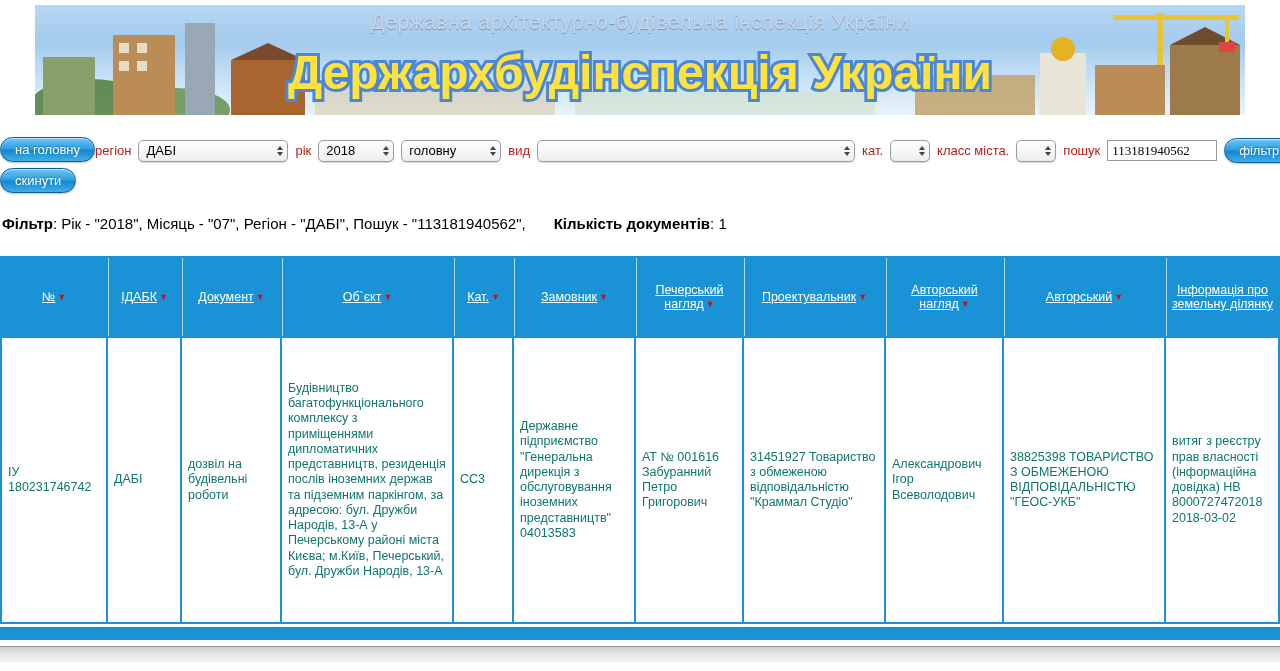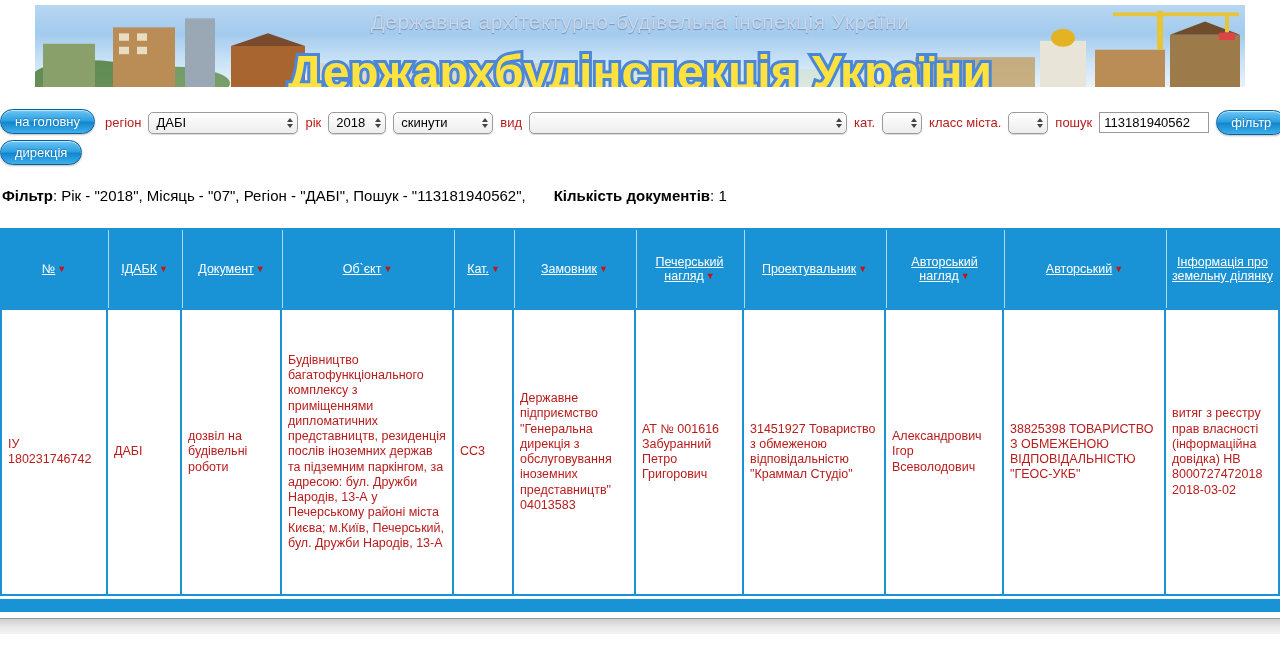--- a/index.html
+++ b/index.html
@@ -7,35 +7,35 @@
   body {
     width:1280px; height:671px; overflow:hidden;
     background:#fff;
     font-family:"Liberation Sans", sans-serif;
   }
 
   
   .banner {
     position:relative;
     margin:5px 35px 0 35px;
-    height:82px;
+    height:110px;
     overflow:hidden;
     background:linear-gradient(180deg,#b7d6f1 0%,#a3cbee 35%,#cbe3f6 70%,#e9f3fb 100%);
   }
   .banner-art { position:absolute; left:0; top:0; width:100%; height:100%; }
   .banner-subtitle {
     position:absolute; top:5px; left:0; width:100%;
     text-align:center; font-size:21px; letter-spacing:.5px;
     color:#c9d5e8; text-shadow:0 1px 1px rgba(70,95,140,.55);
   }
   .banner-title-svg { position:absolute; top:32px; left:0; }
 
   
   .toolbar {
-    display:flex; align-items:flex-start; gap:10px;
+    display:flex; align-items:flex-start; gap:0;
     margin-top:22px;
   }
   .btn-stack { display:flex; flex-direction:column; gap:6px; align-items:flex-start; }
   .aqua-btn {
     font-family:"Liberation Sans",sans-serif;
     font-size:13px; color:#fff;
     background:linear-gradient(180deg,#6cc6f5 0%,#2d9fe0 47%,#1186cf 53%,#3fb0ea 100%);
     border:1px solid #0b5f9e; border-radius:13px;
     padding:4px 14px; cursor:pointer; white-space:nowrap;
     box-shadow:inset 0 1px 1px rgba(255,255,255,.6), 0 1px 2px rgba(0,0,0,.25);
@@ -48,25 +48,25 @@
     height:22px; padding:0 4px 0 7px;
     background:linear-gradient(#ffffff,#ededed);
     border:1px solid #9c9c9c; border-radius:5px;
     box-shadow:0 1px 1px rgba(0,0,0,.15);
     cursor:pointer; font-size:13px;
   }
   .sel-val { white-space:nowrap; overflow:hidden; }
   .sel-arrows { display:flex; flex-direction:column; gap:2px; margin-left:5px; flex:none; }
   .sel-arrows .up   { width:0;height:0;border-left:3.5px solid transparent;border-right:3.5px solid transparent;border-bottom:4px solid #444; }
   .sel-arrows .down { width:0;height:0;border-left:3.5px solid transparent;border-right:3.5px solid transparent;border-top:4px solid #444; }
-  .w-region{width:150px} .w-year{width:58px} .w-month{width:100px}
+  .w-region{width:150px} .w-year{width:76px} .w-month{width:100px}
   .w-type{width:318px} .w-cat{width:40px} .w-class{width:40px}
   .search-input {
     height:21px; width:110px; border:1px solid #999;
-    font-family:Liberation Sans, sans-serif; font-size:13px; padding:1px 4px;
+    font-family:Liberation Serif, serif; font-size:13px; padding:1px 4px;
   }
 
   
   .summary { margin:22px 0 0 2px; font-size:15px; color:#000; }
   .summary b { font-weight:bold; }
   .count-label { margin-left:28px;margin-top:44px; }
 
   
   table.docs {
     margin-top:24px;
@@ -79,21 +79,21 @@
     background:#1a93d6; color:#fff; font-weight:normal;
     text-align:center; vertical-align:middle;
     height:78px; padding:2px 4px;
   }
   thead th + th { border-left:1px solid rgba(255,255,255,.65); }
   .th-link { color:#fff; text-decoration:none; cursor:pointer; }
   .th-text { text-decoration:underline; }
   .sort-icon { color:#c11; font-size:9px; margin-left:2px; display:inline-block; vertical-align:1px; }
   tbody tr { height:284px; }
   tbody td {
-    background:#fff; color:#b91c1c;
+    background:#fff; color:#0f766e;
     vertical-align:middle; text-align:left;
     padding:4px 6px; line-height:1.22; word-wrap:break-word;
   }
   tbody td.center { text-align:left; }
 
   .table-footer-bar { margin-top:3px; width:1280px; height:13px; background:#1a93d6; }
   .scrollbar-track {
     margin-top:6px; width:1280px; height:16px;
     background:linear-gradient(180deg,#cfcfcf 0%,#e9e9e9 55%,#f3f3f3 100%);
     border-top:1px solid #9a9a9a;
@@ -133,21 +133,21 @@
   </svg>
   <div class="banner-subtitle">Державна архітектурно-будівельна інспекція України</div>
   <svg class="banner-title-svg" width="1210" height="72" viewBox="0 0 1210 72">
     <text x="605" y="52" text-anchor="middle" font-family="Liberation Sans, sans-serif" font-size="48" font-weight="bold" fill="#ffe23d" stroke="#4a87d8" stroke-width="6" paint-order="stroke">Держархбудінспекція України</text>
   </svg>
 </header>
 
 <div class="toolbar">
   <div class="btn-stack">
     <button class="aqua-btn">на головну</button>
-    <button class="aqua-btn">дирекція</button>
+    <button class="aqua-btn">скинути</button>
   </div>
 
   <div class="filter-row">
     <span class="lbl">регіон</span>
     <div class="mac-select w-region">
       <span class="sel-val">ДАБІ</span>
       <span class="sel-arrows">
           <i class="up"></i>
           <i class="down"></i>
         </span>
@@ -156,21 +156,21 @@
     <span class="lbl">рік</span>
     <div class="mac-select w-year">
       <span class="sel-val">2018</span>
       <span class="sel-arrows">
           <i class="up"></i>
           <i class="down"></i>
         </span>
     </div>
 
     <div class="mac-select w-month">
-      <span class="sel-val">скинути</span>
+      <span class="sel-val">головну</span>
       <span class="sel-arrows">
           <i class="up"></i>
           <i class="down"></i>
         </span>
     </div>
 
     <span class="lbl">вид</span>
     <div class="mac-select w-type">
       <span class="sel-val"></span>
       <span class="sel-arrows">

